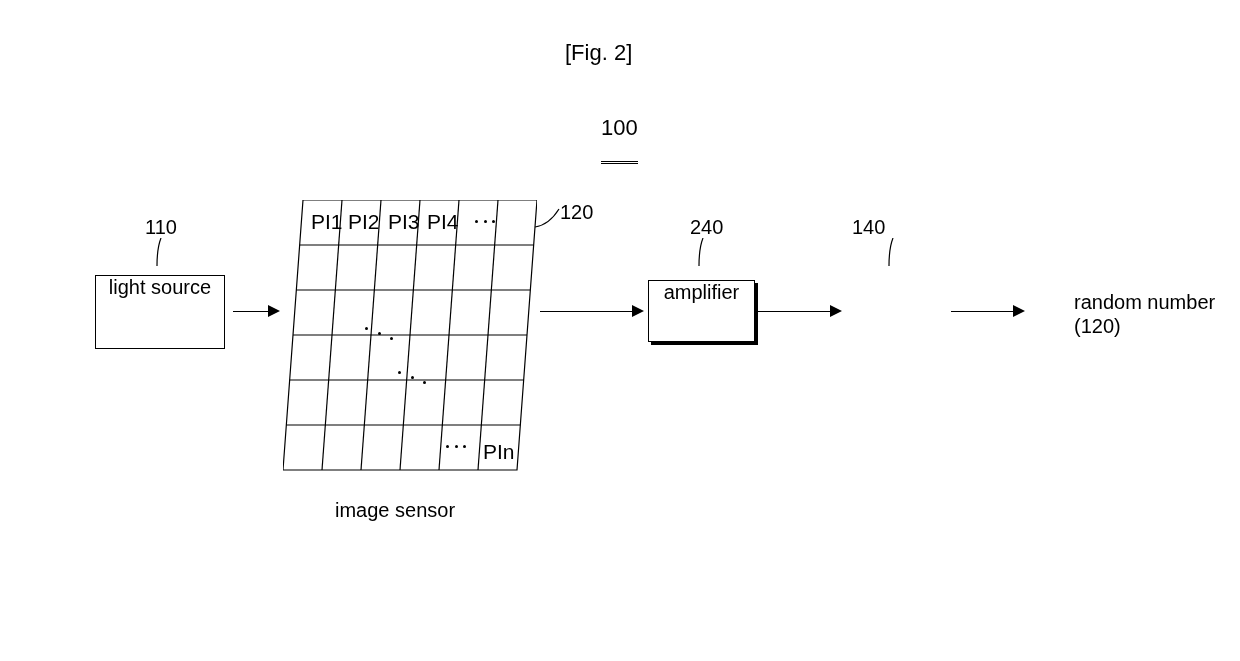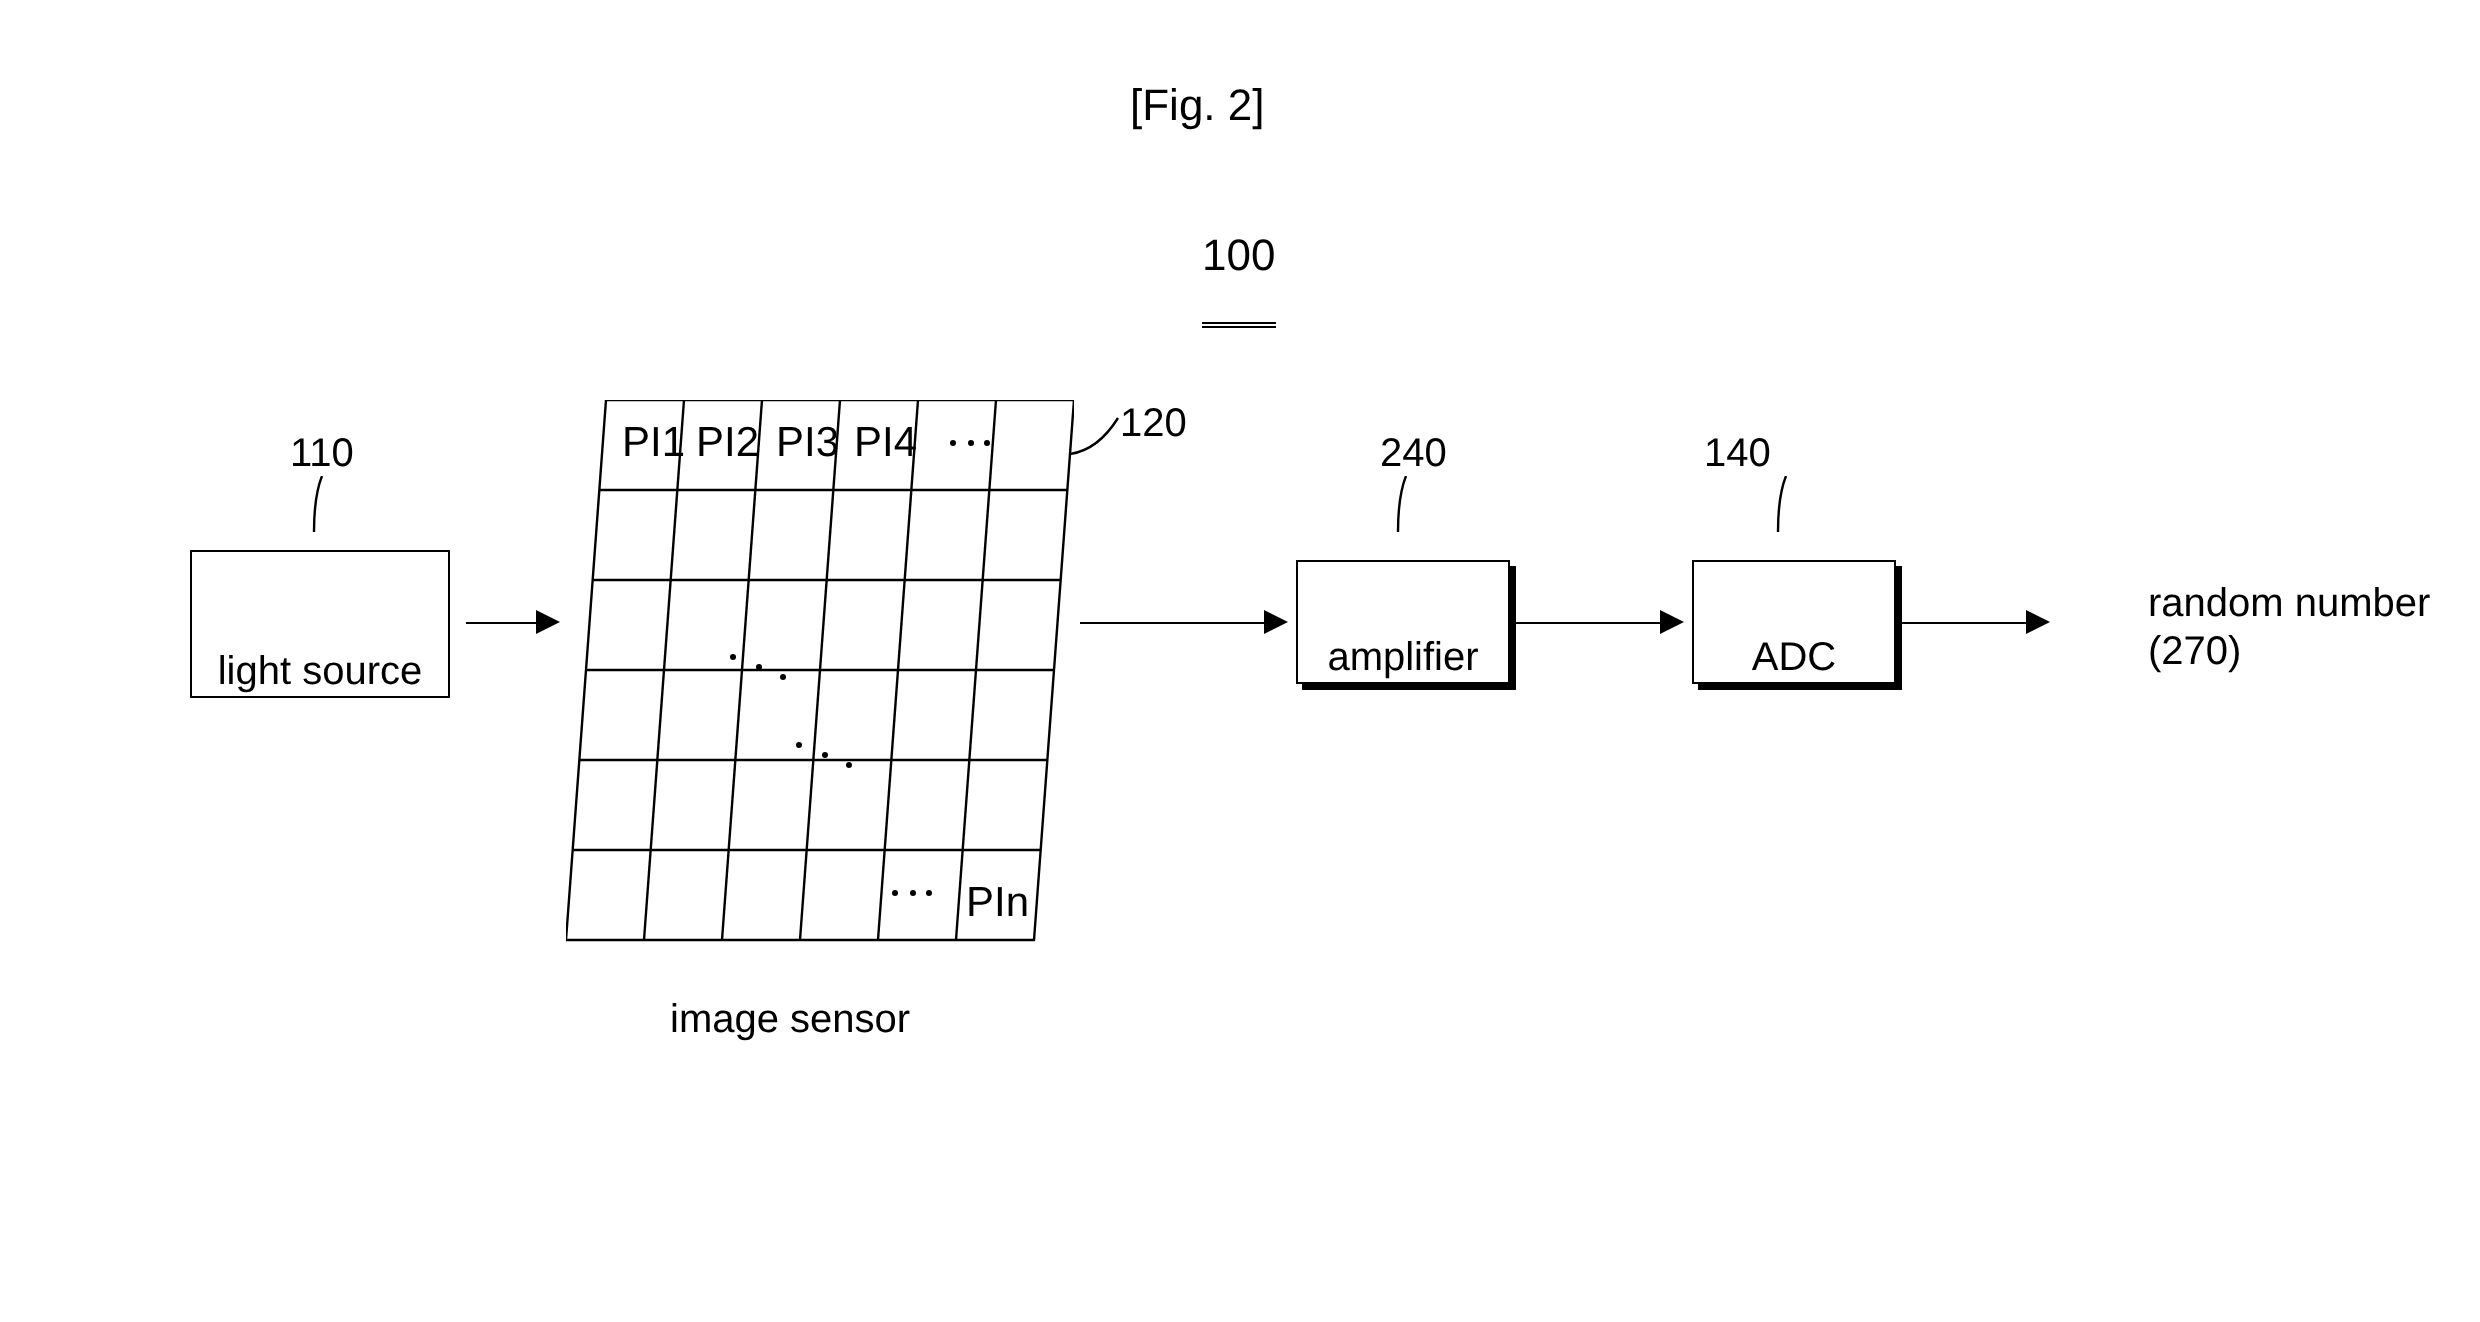--- a/index.html
+++ b/index.html
@@ -29,21 +29,21 @@
   .sys-num {
     font-size: 22px;
     border-bottom: 3px double #000;
     padding-bottom: 20px;
   }
   .box {
     position: absolute;
     border: 1.5px solid #000;
     background: #fff;
     display: flex;
-    align-items: flex-end;
+    align-items: flex-start;
     justify-content: center;
     font-size: 20px;
   }
   .box-shadow {
     box-shadow: 3px 3px 0 #000;
   }
   .arrow-line {
     position: absolute;
     height: 0;
     border-top: 1.5px solid #000;
@@ -168,25 +168,22 @@
   </div>
 
   <div class="arrow-line" style="left:758px; top:311px; width:72px;"></div>
   <div class="arrow-head" style="left:830px; top:305px;"></div>
 
   <div class="label" style="left:852px; top:215px;text-align:center;">140</div>
   <svg class="leader" style="left:887px; top:238px;" width="20" height="30">
     <path d="M6 0 Q2 10 2 28" stroke="#000" stroke-width="1.2" fill="none"></path>
   </svg>
 
-  <div class="box box-shadow" style="left:846px; top:280px; width:100px; height:60px;">
-    <span>ADC</span>
-  </div>
 
   <div class="arrow-line" style="left:951px; top:311px; width:62px;"></div>
   <div class="arrow-head" style="left:1013px; top:305px;"></div>
 
   <div class="label" style="left:1074px; top:290px; text-align:left;">
     <div>random number</div>
-    <div>(270)</div>
+    <div>(120)</div>
   </div>
 
 </div>
 
 </body></html>

